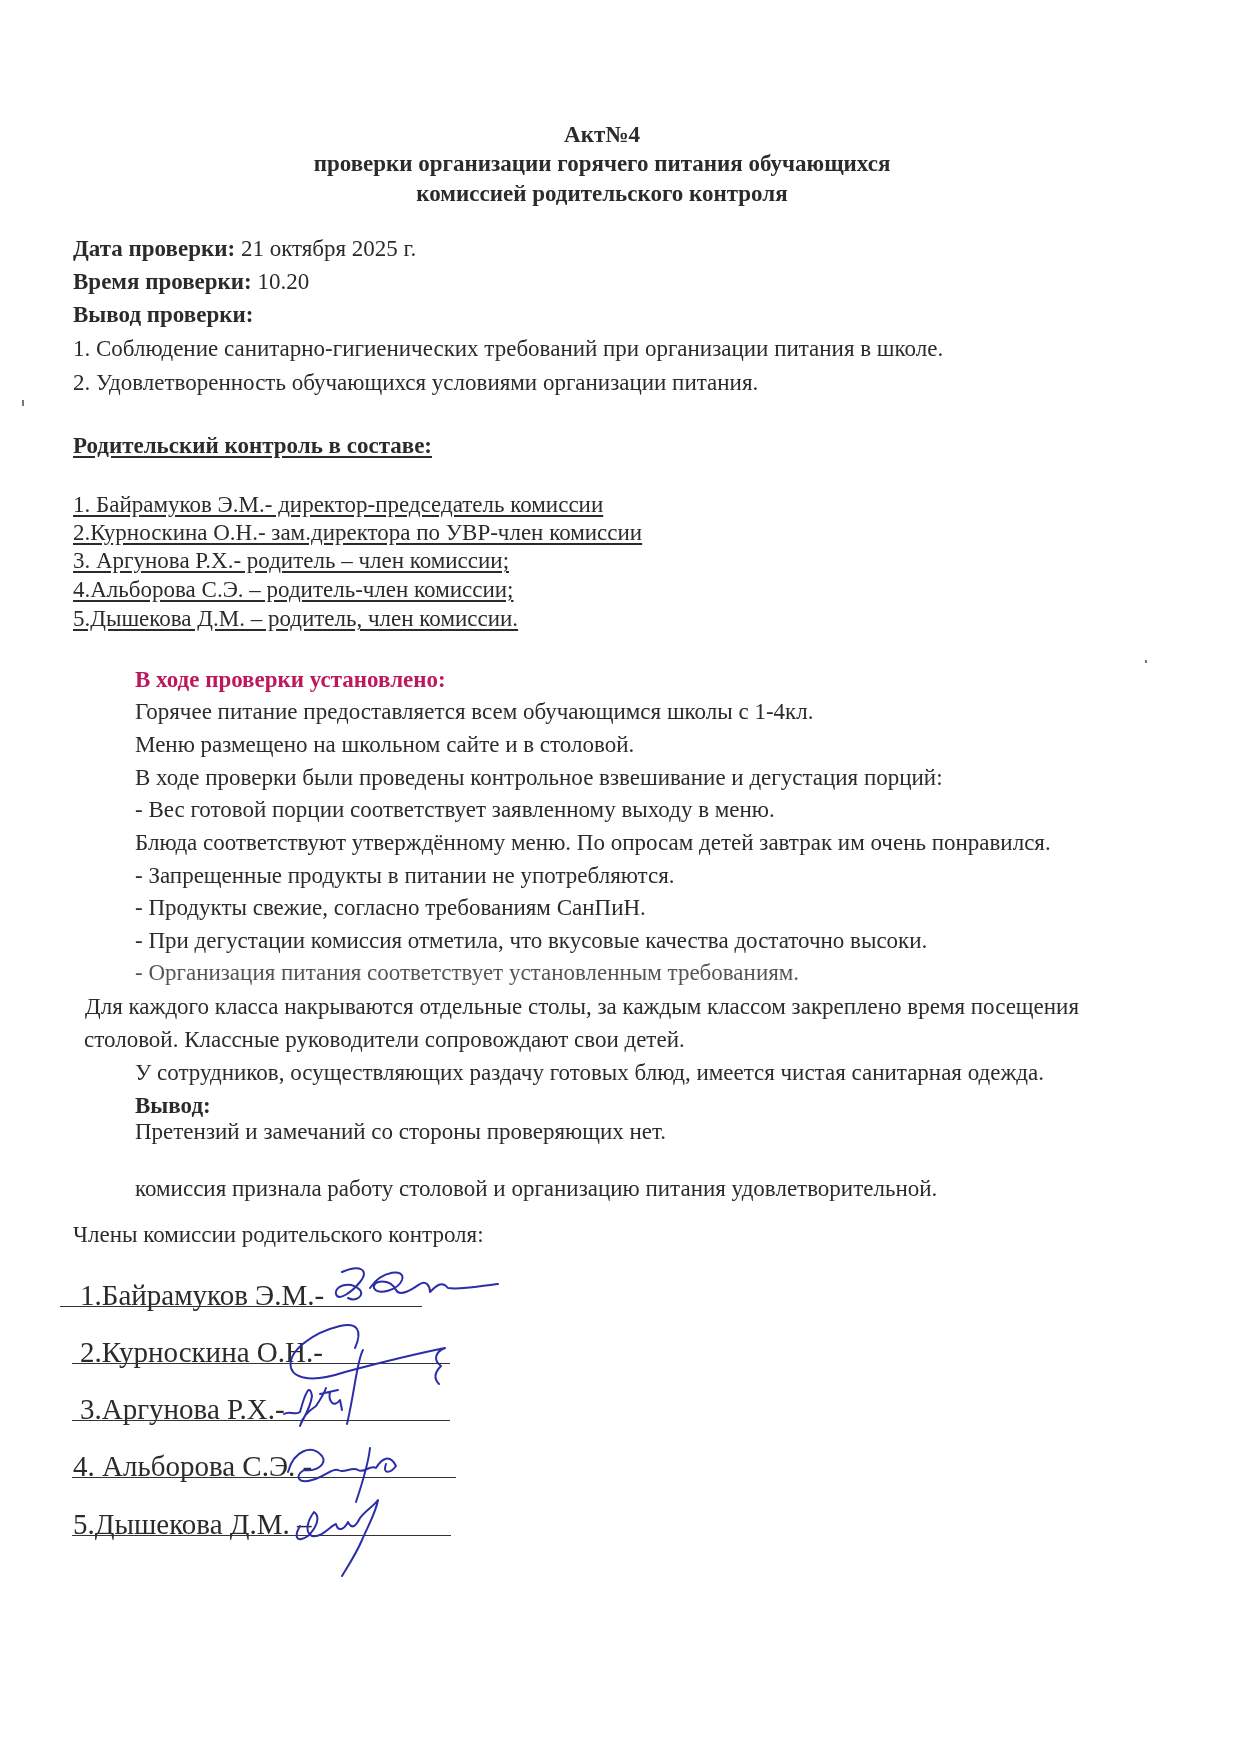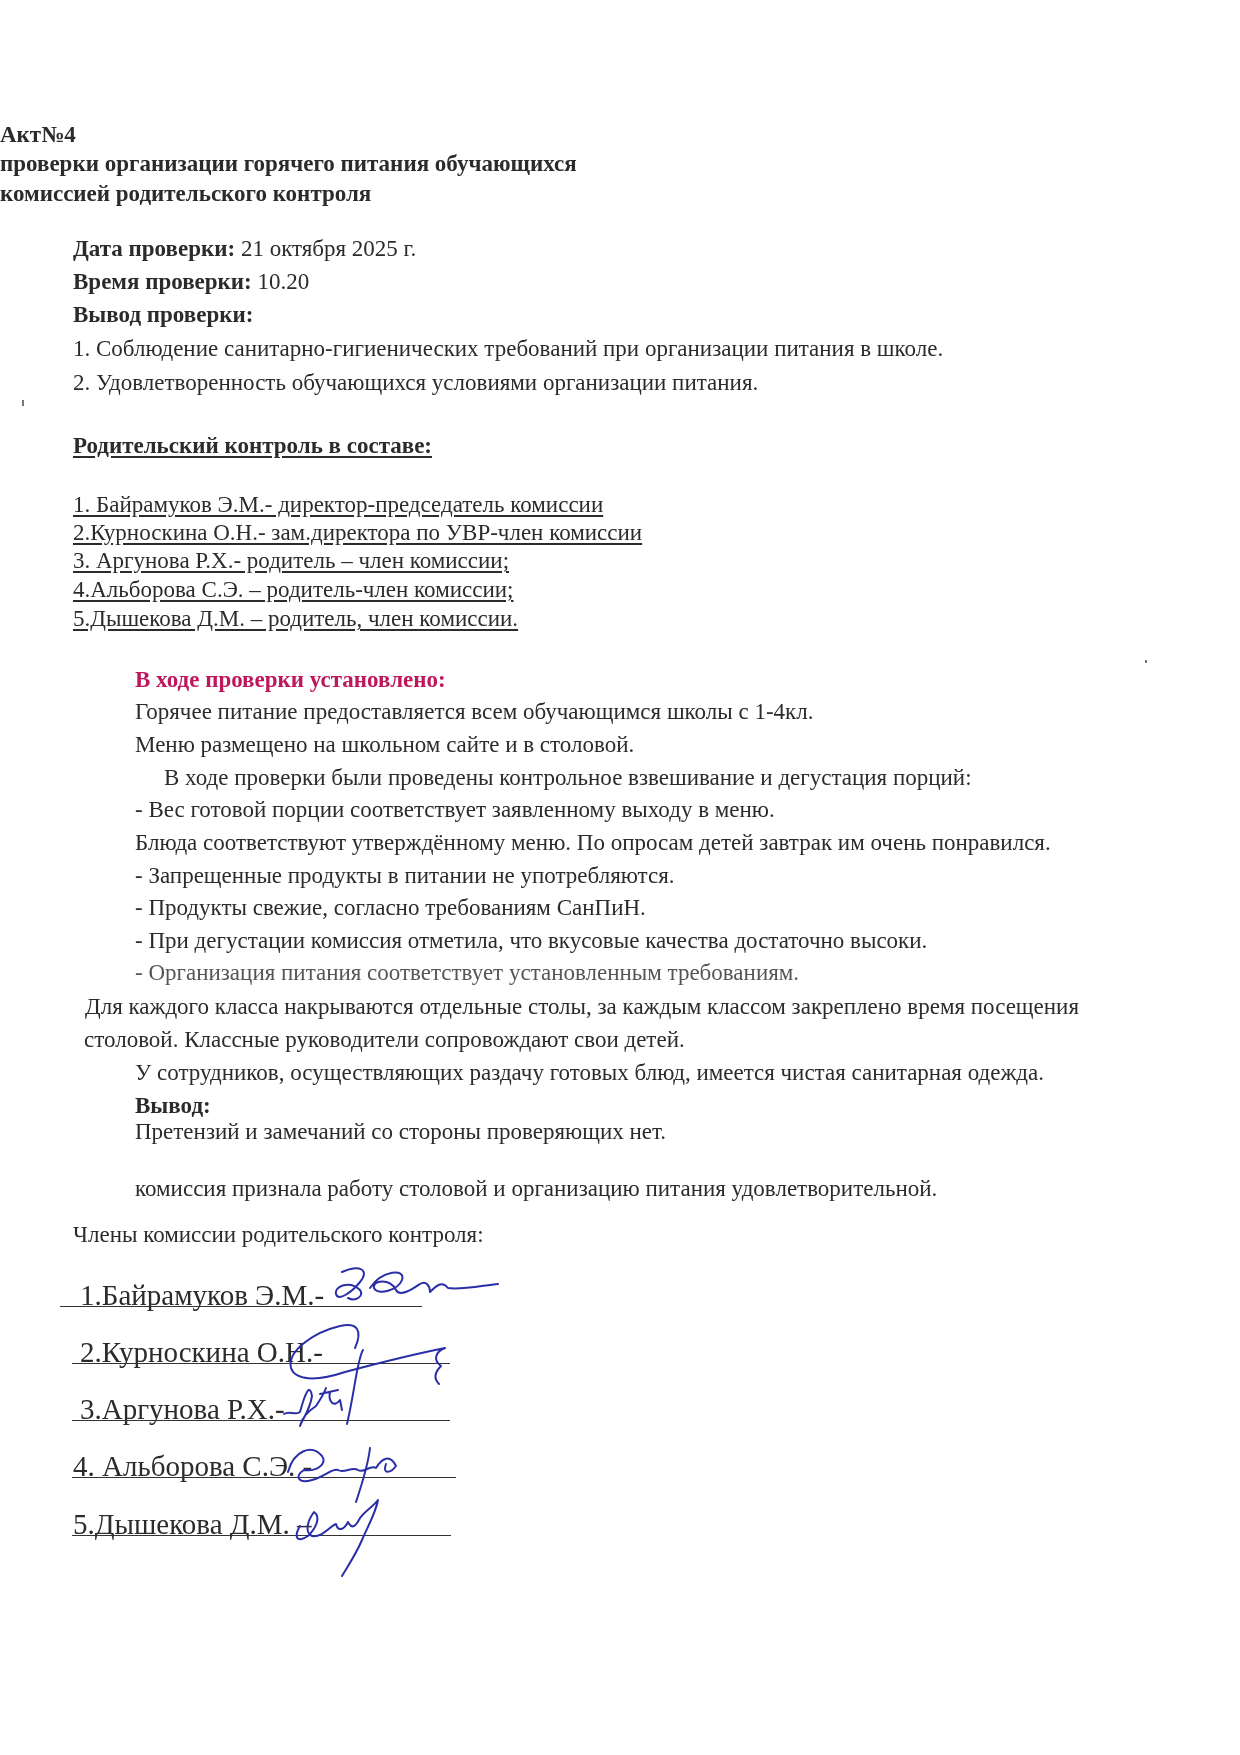--- a/index.html
+++ b/index.html
@@ -1,20 +1,20 @@
 <!DOCTYPE html>
 <html><head>
 <meta charset="utf-8">
 <style>
   html, body { margin: 0; padding: 0; background: #ffffff; }
   body { width: 1240px; height: 1755px; position: relative; overflow: hidden;
          font-family: "Liberation Serif", "DejaVu Serif", serif; color: #2b2b2b; }
   .t { position: absolute; white-space: nowrap; font-size: 23px; line-height: 28px; }
   .b { font-weight: bold; }
-  .c { left: 0; width: 1204px; text-align: left; }
+  .c { left: 0; width: 1204px; text-align: center; }
   .u { text-decoration: underline; text-underline-offset: 3px; }
   .sigline { position: absolute; height: 0; border-bottom: 1.6px solid #333; }
   .sigtext { position: absolute; white-space: nowrap; font-size: 29px; line-height: 28px; }
   svg.sig { position: absolute; overflow: visible; }
   svg.sig path { fill: none; stroke: #2a2fa8; stroke-width: 2; stroke-linecap: round; stroke-linejoin: round; }
   .speck { position: absolute; width: 2px; height: 6px; background: #777; }
 </style>
 </head>
 <body>
 
@@ -38,21 +38,21 @@
 <div class="t b u" style="left:73px;top:432px;">Родительский контроль в составе:</div>
 <div class="t u" style="left:73px;top:491px;">1. Байрамуков Э.М.- директор-председатель комиссии</div>
 <div class="t u" style="left:73px;top:519px;">2.Курноскина О.Н.- зам.директора по УВР-член комиссии</div>
 <div class="t u" style="left:73px;top:547px;">3. Аргунова Р.Х.- родитель – член комиссии;</div>
 <div class="t u" style="left:73px;top:576px;">4.Альборова С.Э. – родитель-член комиссии;</div>
 <div class="t u" style="left:73px;top:605px;">5.Дышекова Д.М. – родитель, член комиссии.</div>
 
 <div class="t b" style="left:135px;top:666px;color:#be185d;">В ходе проверки установлено:</div>
 <div class="t" style="left:135px;top:698px;">Горячее питание предоставляется всем обучающимся школы с 1-4кл.</div>
 <div class="t" style="left:135px;top:731px;">Меню размещено на школьном  сайте и в столовой.</div>
-<div class="t" style="left:135px;top:764px;margin-left:29px;">В ходе проверки были проведены контрольное взвешивание и дегустация порций:</div>
+<div class="t" style="left:135px;top:764px;">В ходе проверки были проведены контрольное взвешивание и дегустация порций:</div>
 <div class="t" style="left:135px;top:796px;">- Вес готовой порции соответствует заявленному выходу в меню.</div>
 <div class="t" style="left:135px;top:829px;">Блюда соответствуют утверждённому меню. По  опросам детей завтрак им очень понравился.</div>
 <div class="t" style="left:135px;top:862px;">- Запрещенные продукты в питании  не употребляются.</div>
 <div class="t" style="left:135px;top:894px;"> - Продукты свежие, согласно требованиям СанПиН.</div>
 <div class="t" style="left:135px;top:927px;"> - При дегустации комиссия отметила, что вкусовые качества достаточно высоки.</div>
 <div class="t" style="left:135px;top:959px;color:#555;">- Организация питания соответствует установленным требованиям.</div>
 <div class="t" style="left:85px;top:993px;"> Для каждого класса накрываются отдельные столы, за каждым классом закреплено время посещения</div>
 <div class="t" style="left:84px;top:1026px;">столовой. Классные руководители  сопровождают свои детей.</div>
 <div class="t" style="left:135px;top:1059px;">У сотрудников, осуществляющих раздачу готовых блюд, имеется чистая санитарная одежда.</div>
 

